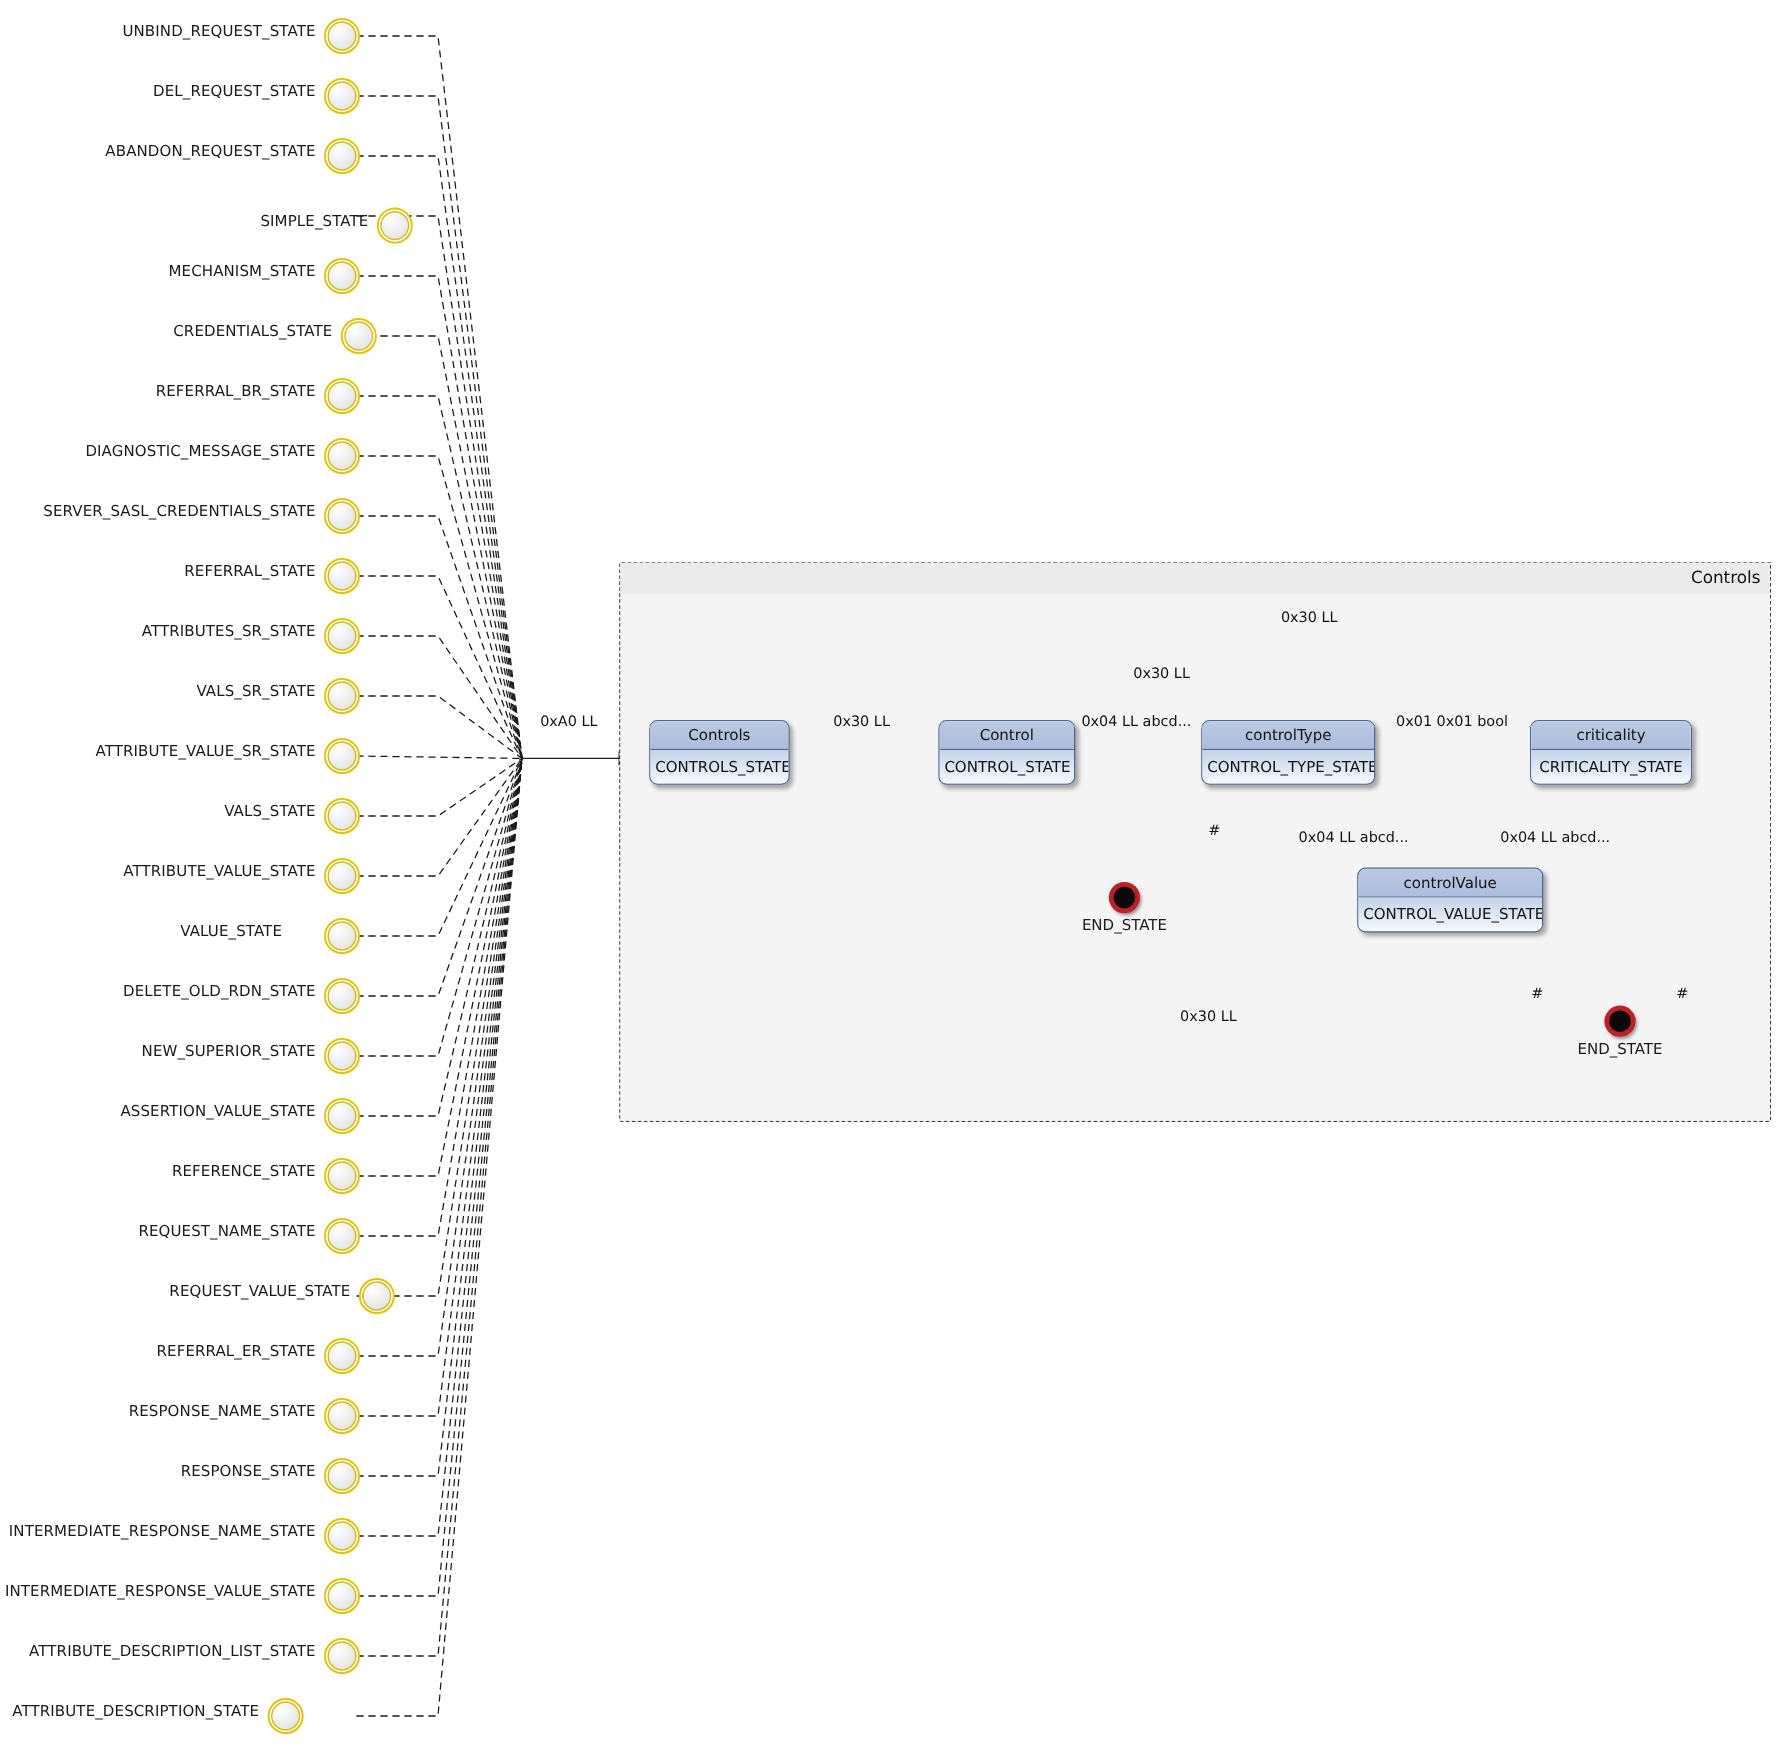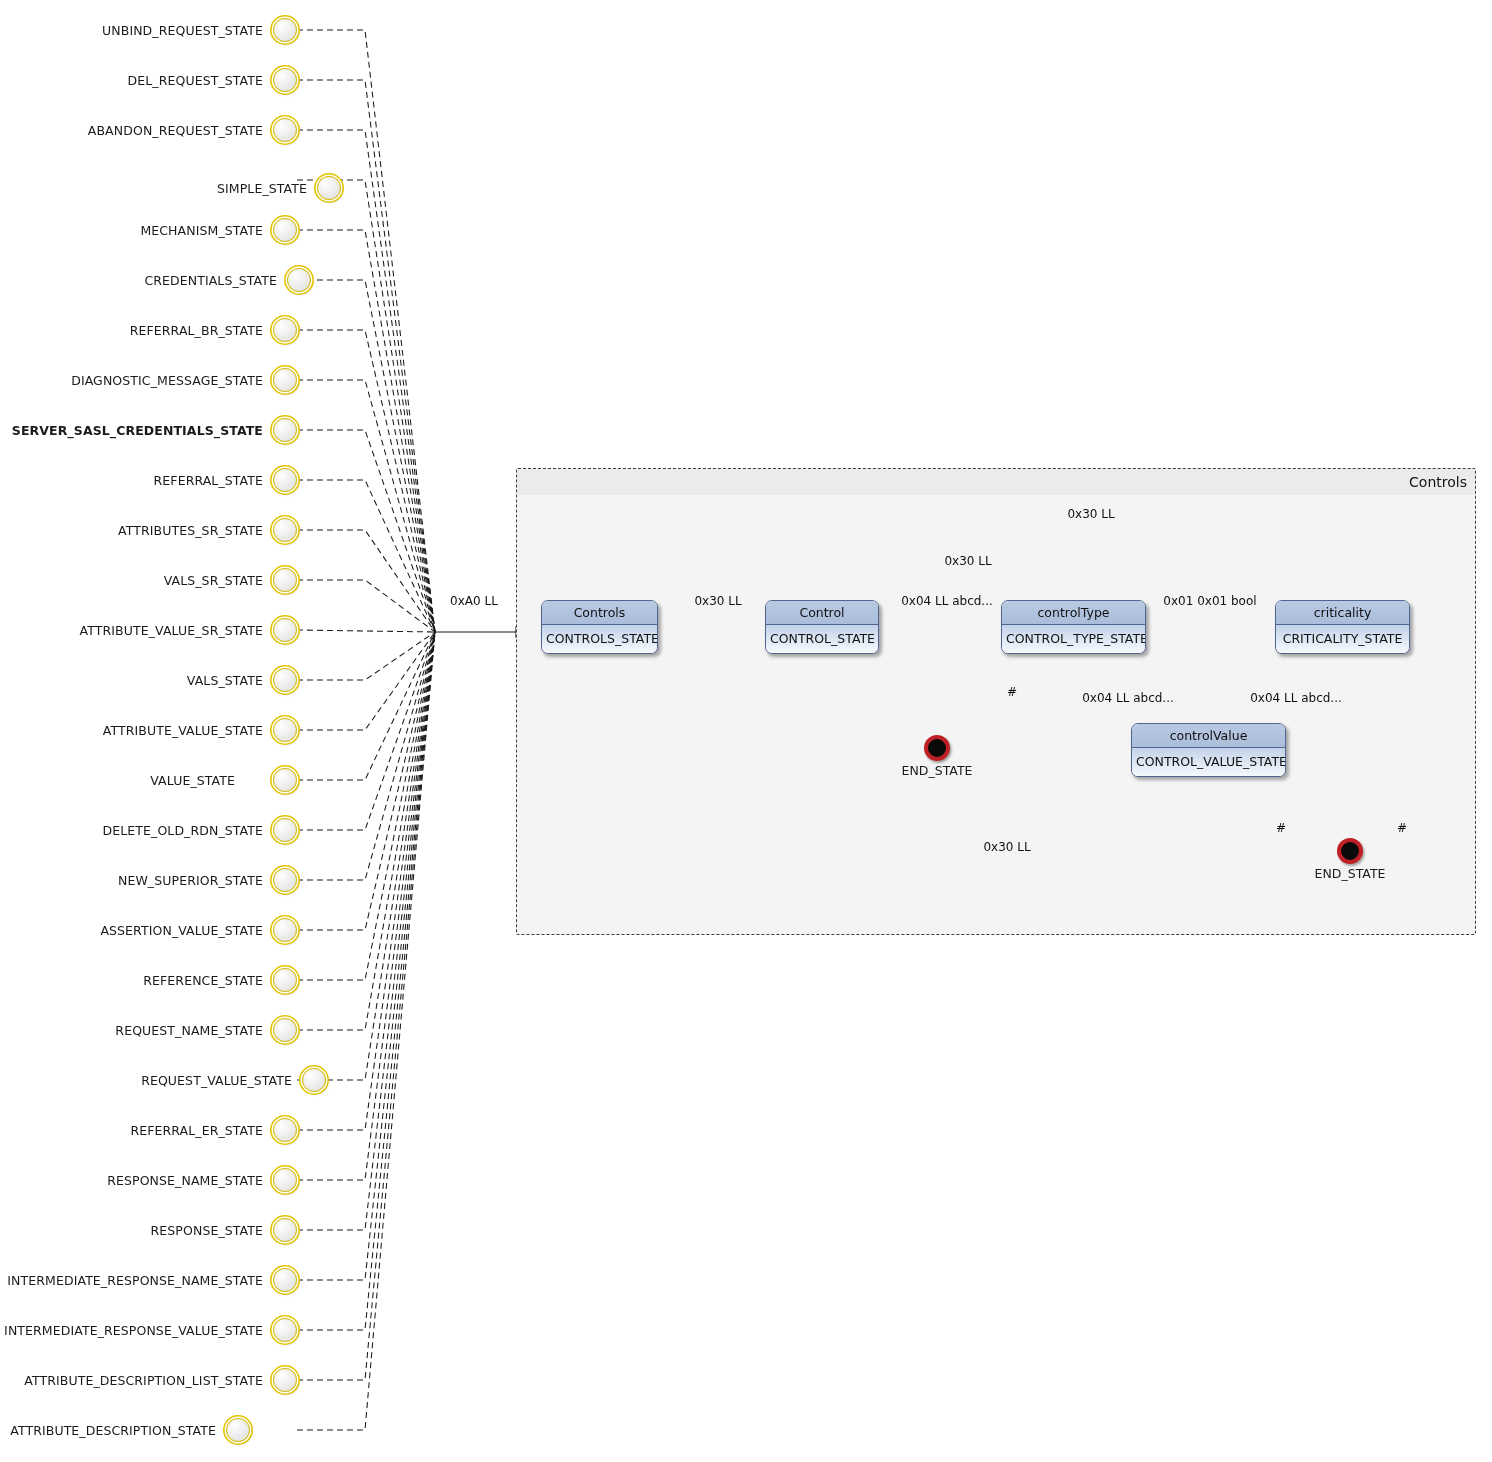--- a/index.html
+++ b/index.html
@@ -25,21 +25,20 @@
     position: absolute;
     left: 0; top: 0;
     width: 1492px;
     height: 1462px;
   }
   
   .entry-row {
     position: absolute;
     height: 24px;
     display: flex;
-    align-items: center;
     justify-content: flex-end;
   }
   .entry-label {
     font-size: 12.5px;
     color: #1a1a1a;
     white-space: nowrap;
     letter-spacing: 0.1px;
     padding-right: 10px;
   }
   .entry-circle {
@@ -282,21 +281,21 @@
         <span class="entry-circle"></span>
       </div>
       <div class="entry-row" style="left: 0px; top: 318px; width: 297px;">
         <span class="entry-label">REFERRAL_BR_STATE</span>
         <span class="entry-circle"></span>
       </div>
       <div class="entry-row" style="left: 0px; top: 368px; width: 297px;">
         <span class="entry-label">DIAGNOSTIC_MESSAGE_STATE</span>
         <span class="entry-circle"></span>
       </div>
-      <div class="entry-row" style="left: 0px; top: 418px; width: 297px; font-weight: bold;">
+      <div class="entry-row" style="left: 0px; top: 418px; width: 297px;">
         <span class="entry-label">SERVER_SASL_CREDENTIALS_STATE</span>
         <span class="entry-circle"></span>
       </div>
       <div class="entry-row" style="left: 0px; top: 468px; width: 297px;">
         <span class="entry-label">REFERRAL_STATE</span>
         <span class="entry-circle"></span>
       </div>
       <div class="entry-row" style="left: 0px; top: 518px; width: 297px;">
         <span class="entry-label">ATTRIBUTES_SR_STATE</span>
         <span class="entry-circle"></span>
@@ -379,21 +378,21 @@
     <div id="controls-container-header">
       <span id="controls-container-title">Controls</span>
     </div>
   </div>
 
   <div id="state-boxes">
       <div class="state-box" style="left: 541px; top: 600px; width: 117px;">
         <div class="state-title">Controls</div>
         <div class="state-name">CONTROLS_STATE</div>
       </div>
-      <div class="state-box" style="left: 765px; top: 600px; width: 114px;">
+      <div class="state-box" style="left: 782px; top: 600px; width: 114px;">
         <div class="state-title">Control</div>
         <div class="state-name">CONTROL_STATE</div>
       </div>
       <div class="state-box" style="left: 1001px; top: 600px; width: 145px;">
         <div class="state-title">controlType</div>
         <div class="state-name">CONTROL_TYPE_STATE</div>
       </div>
       <div class="state-box" style="left: 1275px; top: 600px; width: 135px;">
         <div class="state-title">criticality</div>
         <div class="state-name">CRITICALITY_STATE</div>

